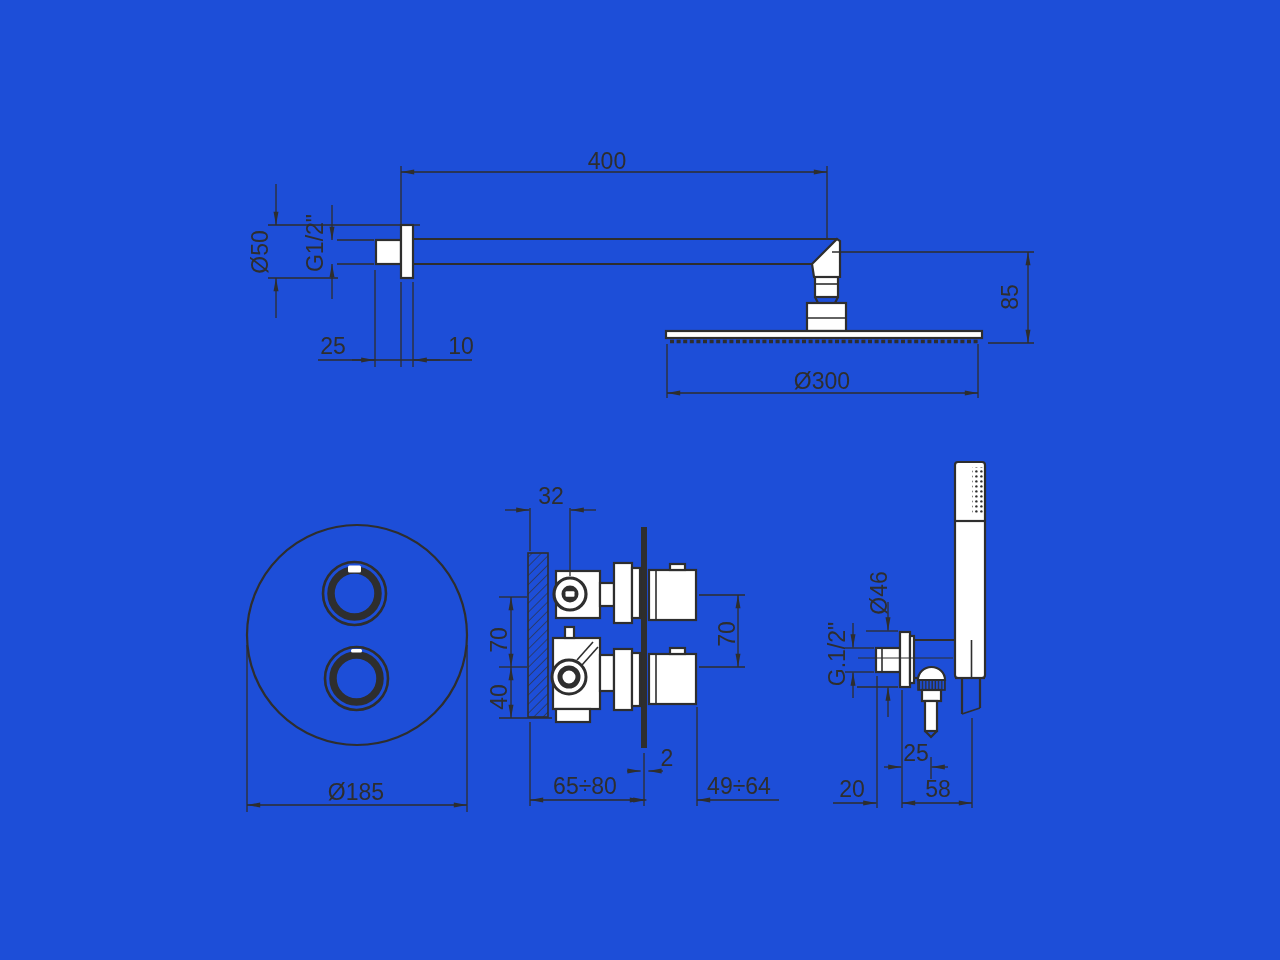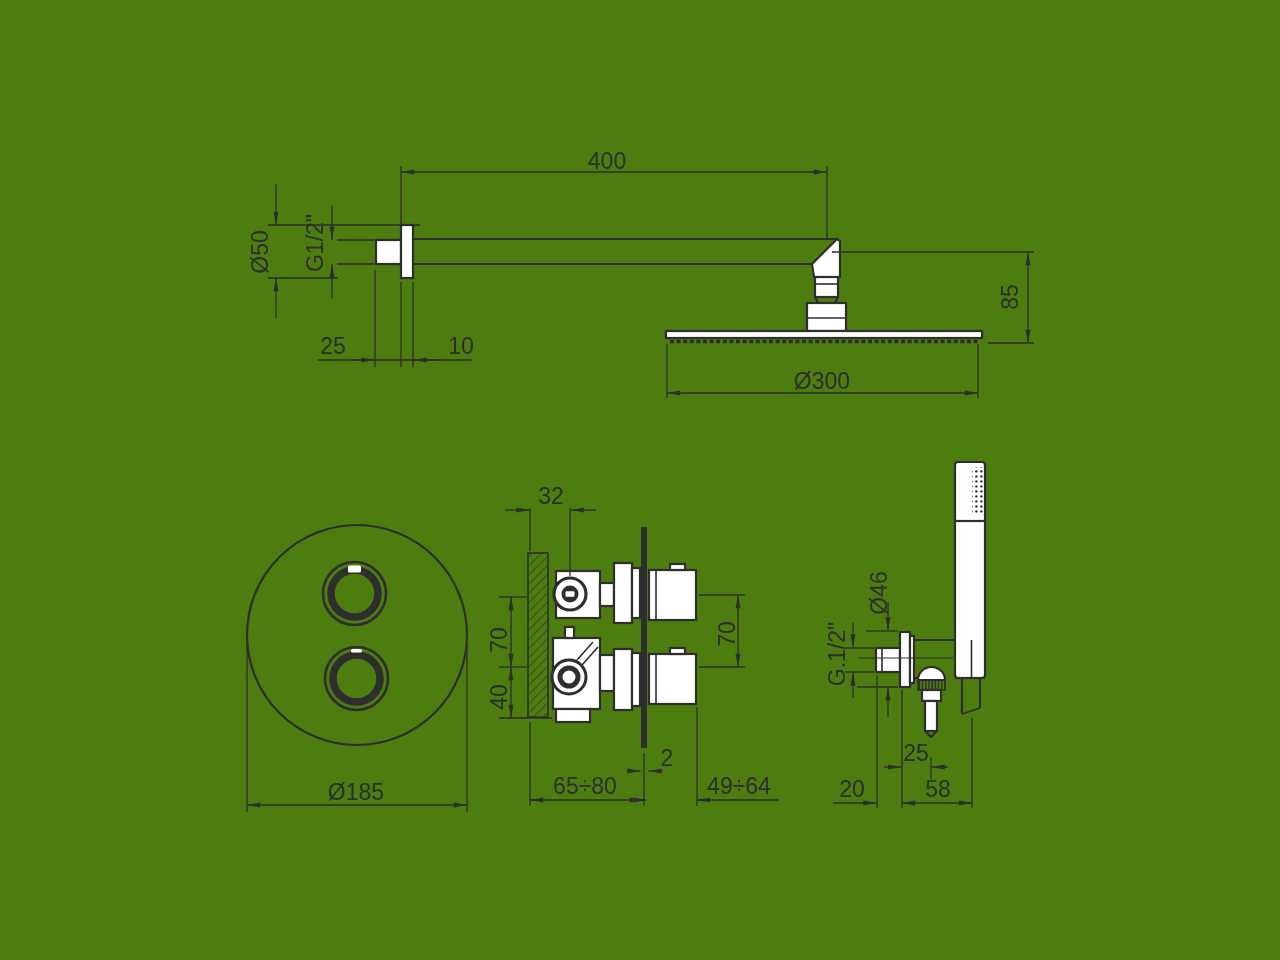--- a/index.html
+++ b/index.html
@@ -1,16 +1,16 @@
 <!DOCTYPE html>
 <html><head>
 <meta charset="utf-8">
 <style>
   html,body{margin:0;padding:0;background:#ffffff;}
-  .stage{width:1280px;height:960px;background:#4d7c0f;position:relative;overflow:hidden;}
+  .stage{width:1280px;height:960px;background:#1d4ed8;position:relative;overflow:hidden;}
   svg{display:block;}
   svg text{font-family:"Liberation Sans","DejaVu Sans",sans-serif;font-size:23px;fill:#2e2e2e;}
   .ol{stroke:#2e2e2e;stroke-width:2.2;fill:none;}
   .olf{stroke:#2e2e2e;stroke-width:2.2;fill:#ffffff;}
   .olt{stroke:#2e2e2e;stroke-width:1.6;fill:none;}
   .dl{stroke:#2e2e2e;stroke-width:1.3;fill:none;}
   .cl{stroke:#2e2e2e;stroke-width:1;fill:none;}
   .dark{fill:#2e2e2e;stroke:none;}
   .serr{stroke:#2e2e2e;stroke-width:3.5;stroke-dasharray:4 2.6;fill:none;}
 </style>

